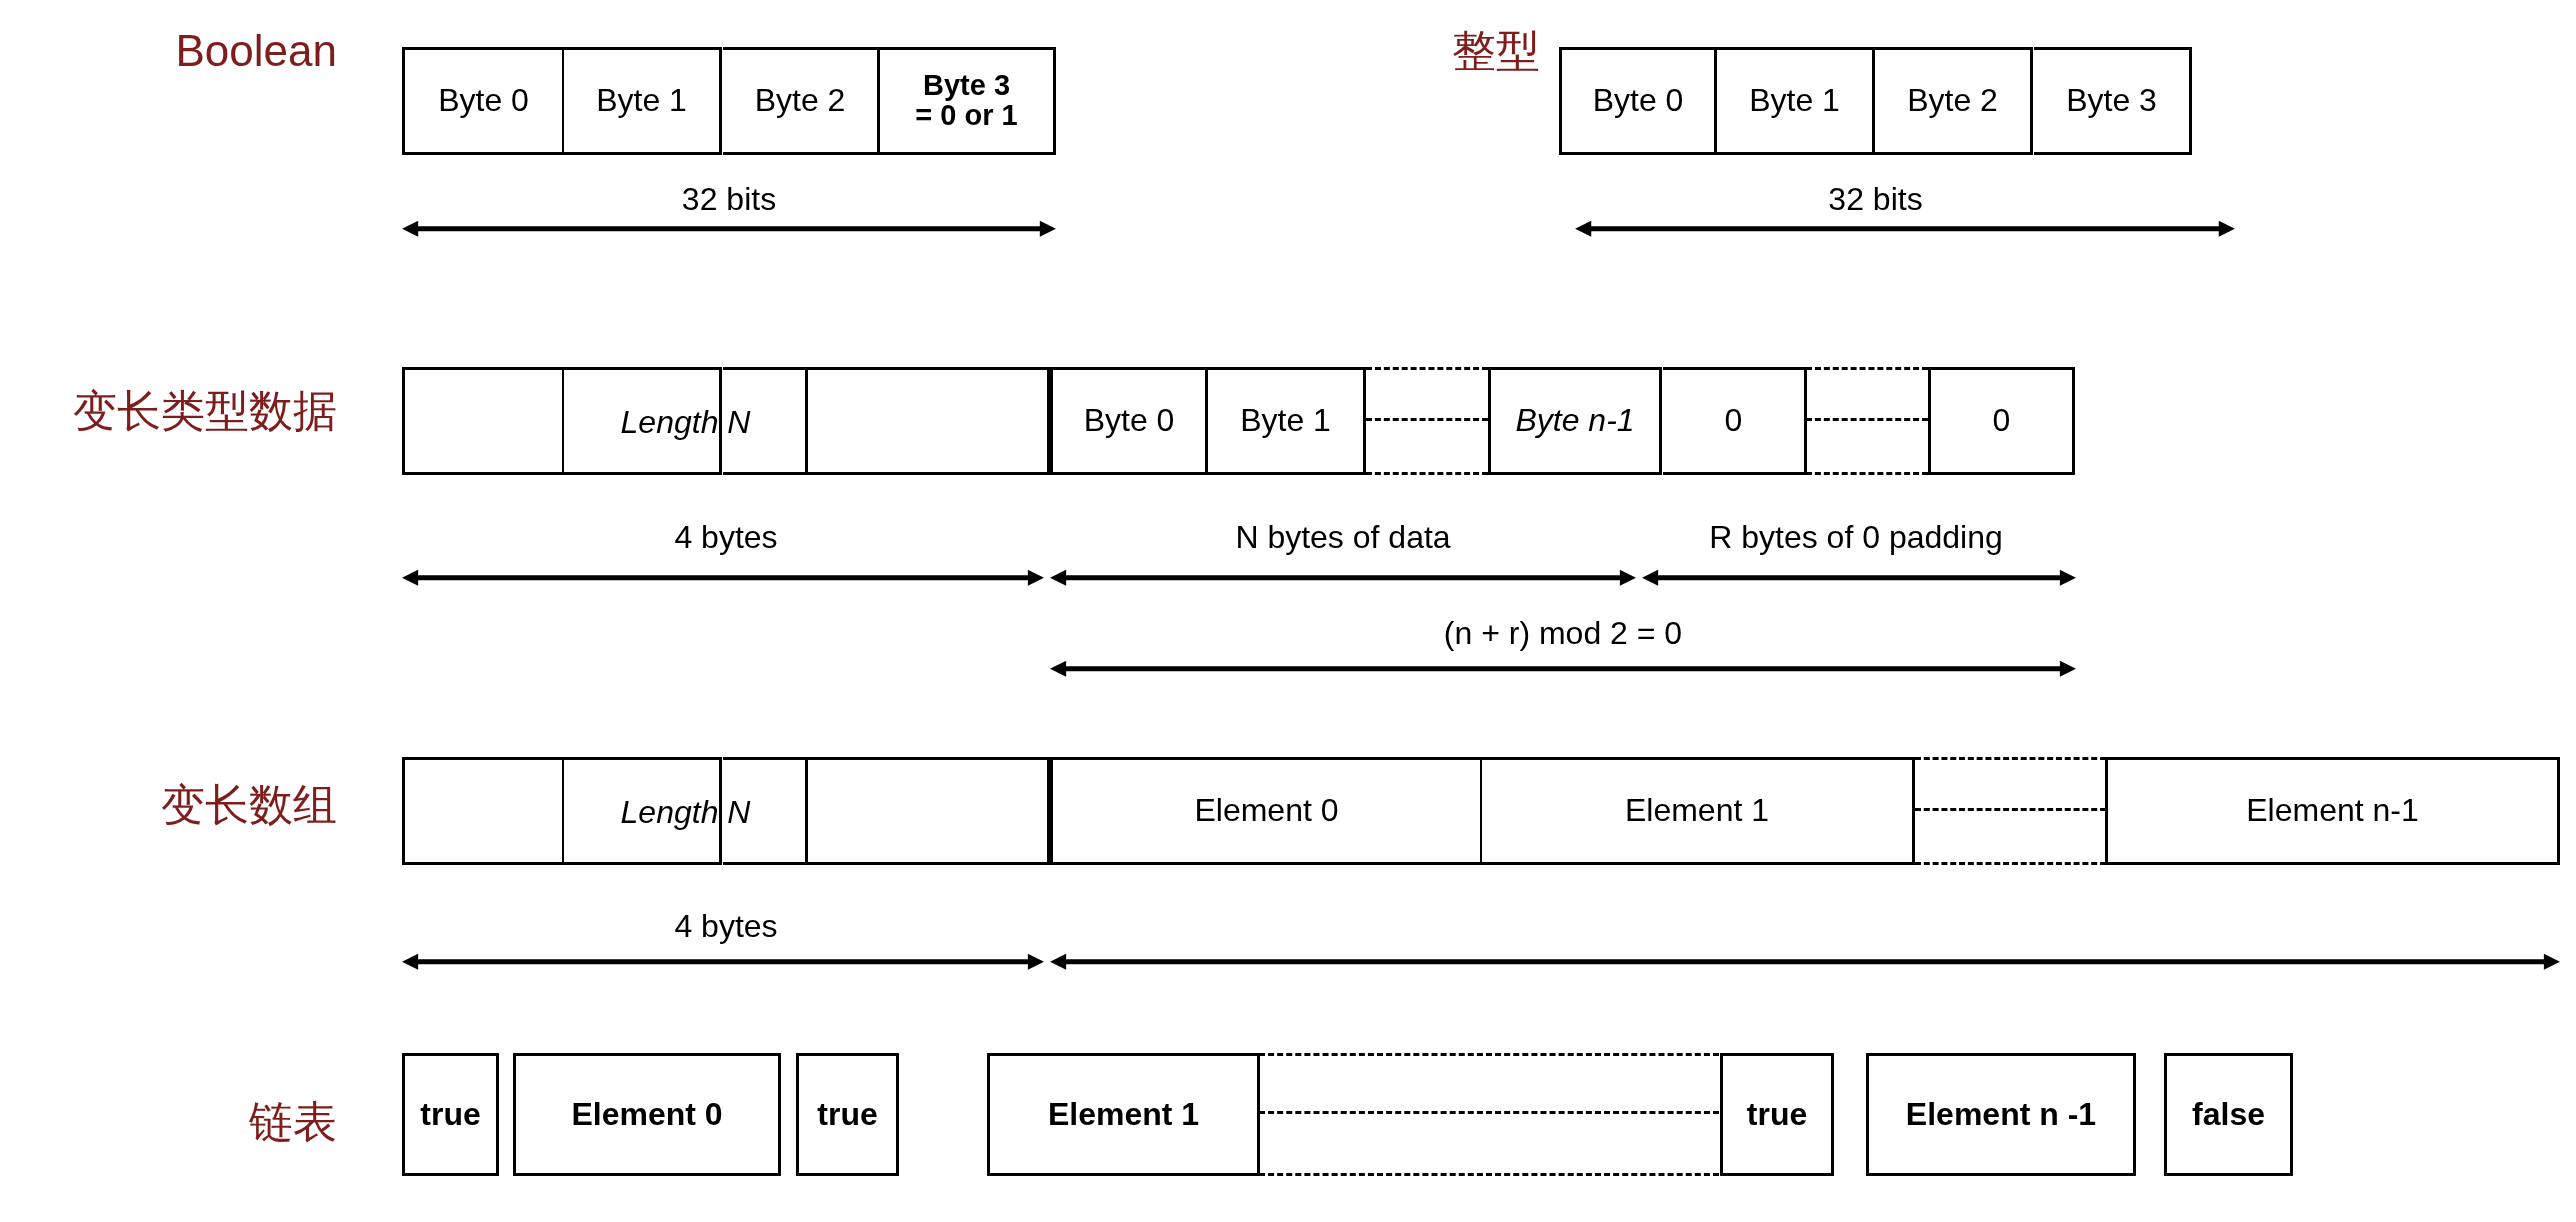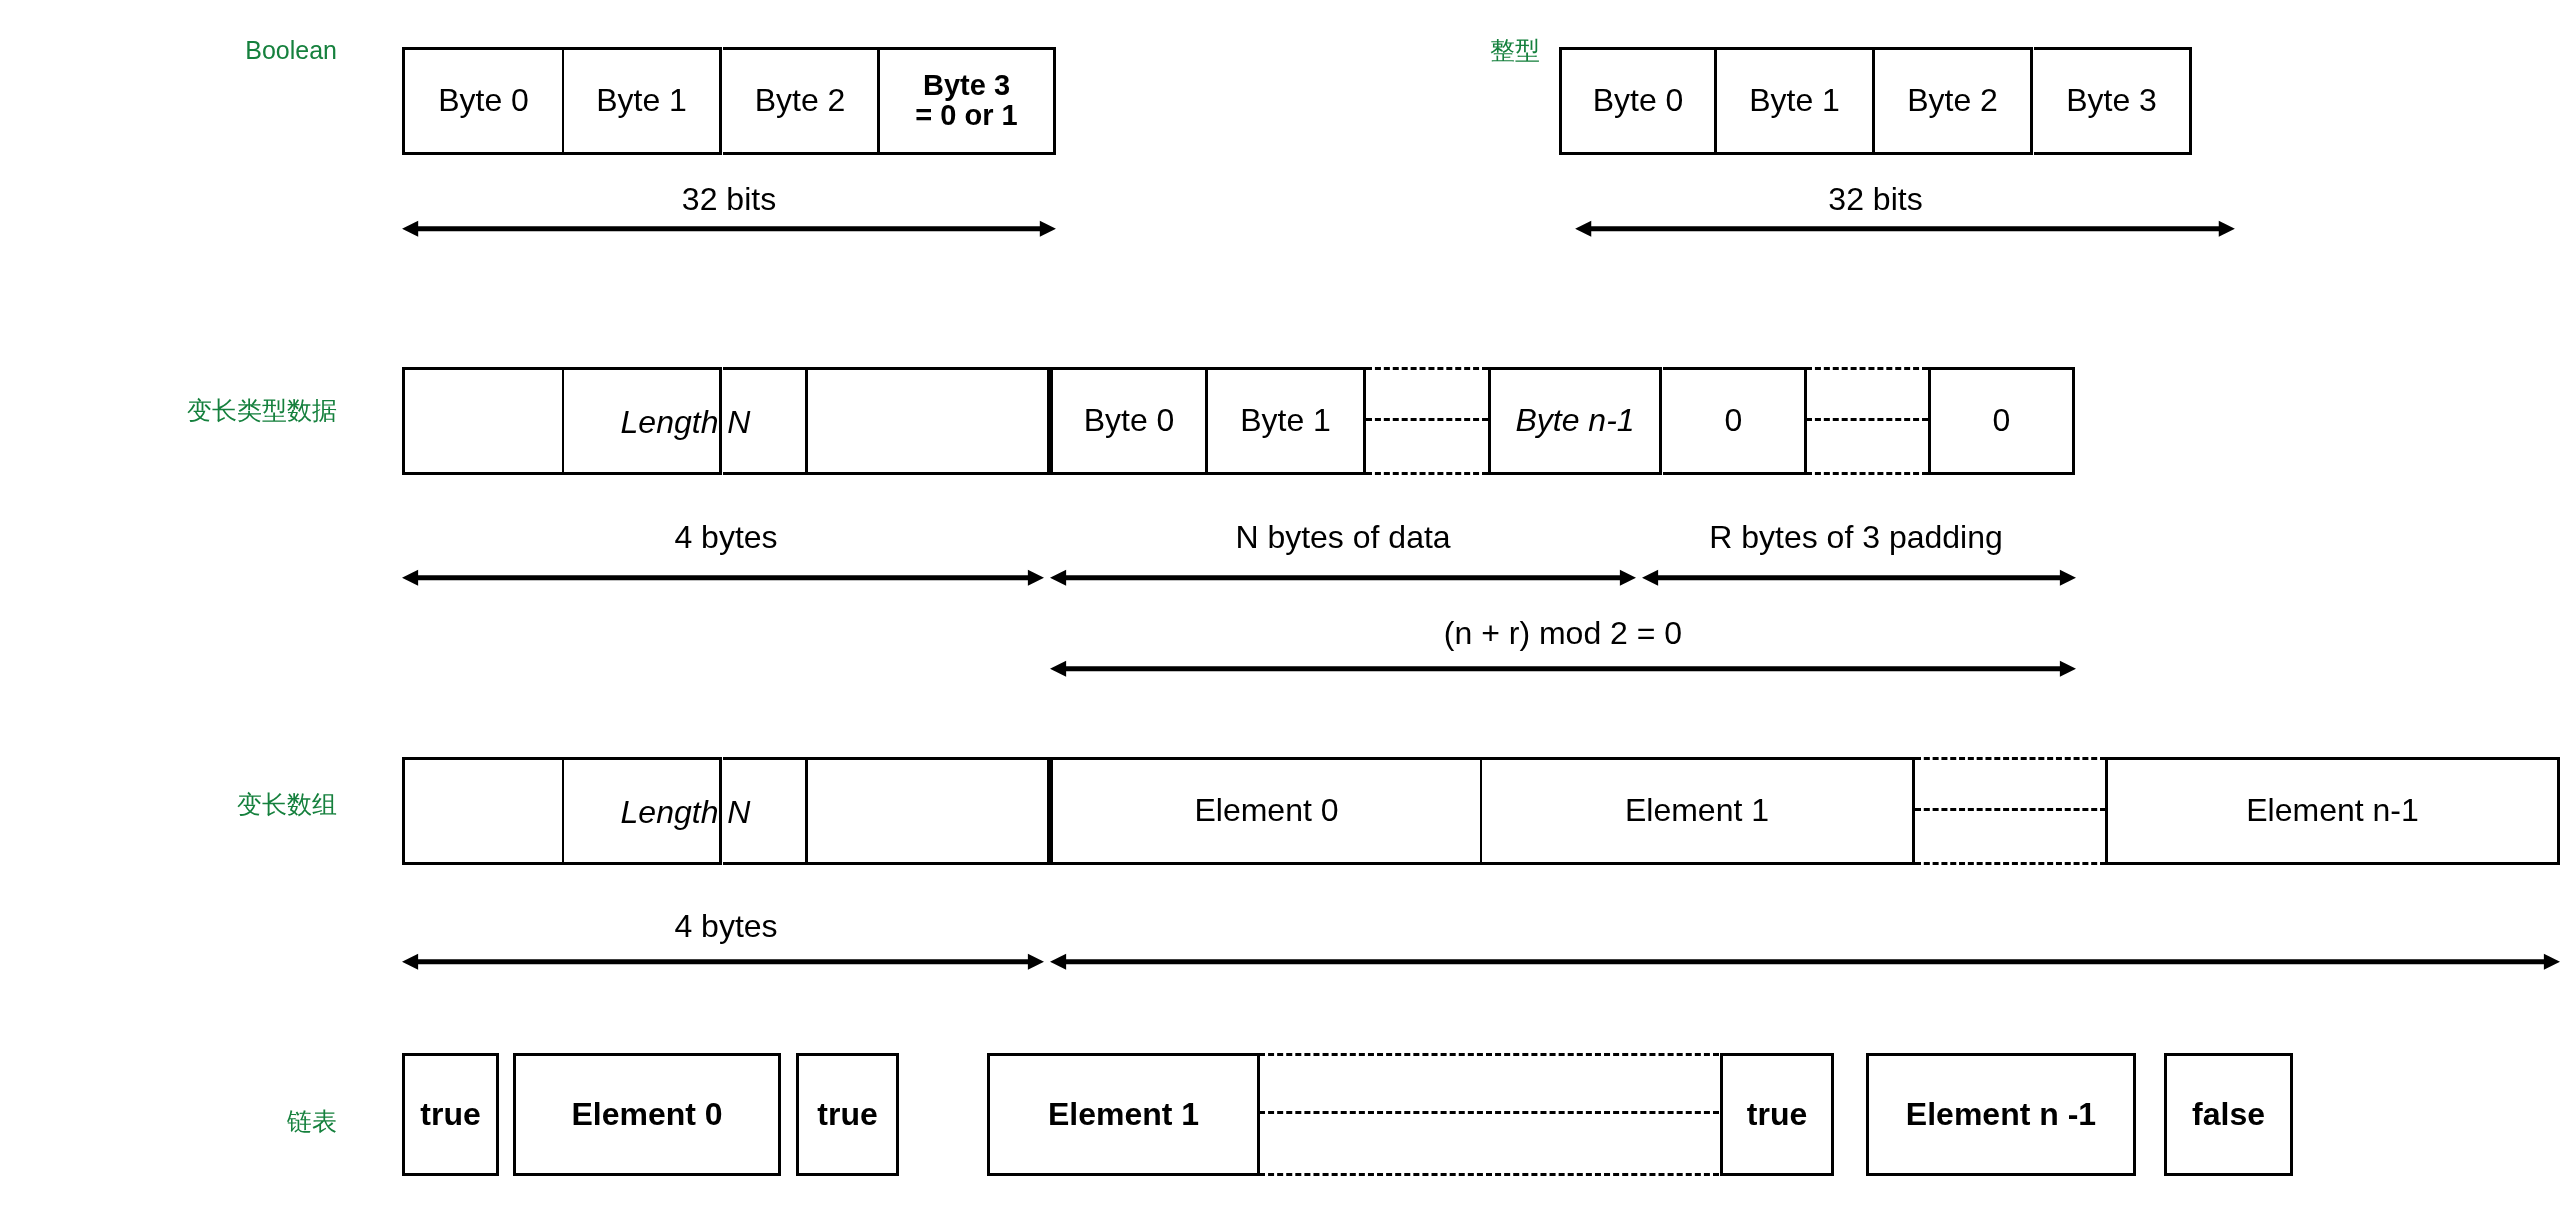--- a/index.html
+++ b/index.html
@@ -18,24 +18,24 @@
     background: #ffffff;
     overflow: hidden;
   }
 
   
   .row-label {
     position: absolute;
     display: flex;
     align-items: center;
     justify-content: flex-end;
-    font-size: 25px;
+    font-size: 44px;
     line-height: 1.1;
     white-space: nowrap;
-    color: #15803d;
+    color: #7f1d1d;
   }
 
   
   .cell {
     position: absolute;
     box-sizing: border-box;
     background: #ffffff;
     border: 3.7px solid #000000;
     display: flex;
     align-items: center;
@@ -152,21 +152,21 @@
 
   <div class="cell nolft" style="left:1663px; top:367px; width:144px; height:108px;">0</div>
 
   <div class="dash-cell" style="left:1806px; top:367px; width:122px; height:108px;"></div>
   <div class="dash-mid" style="left:1806px; top:418px; width:122px; height:0;"></div>
 
   <div class="cell" style="left:1928px; top:367px; width:147px; height:108px;">0</div>
 
   <div class="measure-caption" style="left:402px; top:520px; width:648px;">4 bytes</div>
   <div class="measure-caption" style="left:1050px; top:520px; width:586px;">N bytes of data</div>
-  <div class="measure-caption" style="left:1636px; top:520px; width:440px;">R bytes of 3 padding</div>
+  <div class="measure-caption" style="left:1636px; top:520px; width:440px;">R bytes of 0 padding</div>
 
   <div class="arrow" style="left:402px; top:569px; width:642px; height:17.6px;">
     <svg width="642" height="17.6" viewBox="0 0 876 24">
       <line x1="16" y1="12" x2="860" y2="12" stroke="#000" stroke-width="7"></line>
       <polygon points="0,12 22,1 22,23" fill="#000"></polygon>
       <polygon points="876,12 854,1 854,23" fill="#000"></polygon>
     </svg>
   </div>
   <div class="arrow" style="left:1050px; top:569px; width:586px; height:17.6px;">
     <svg width="586" height="17.6" viewBox="0 0 800 24">

